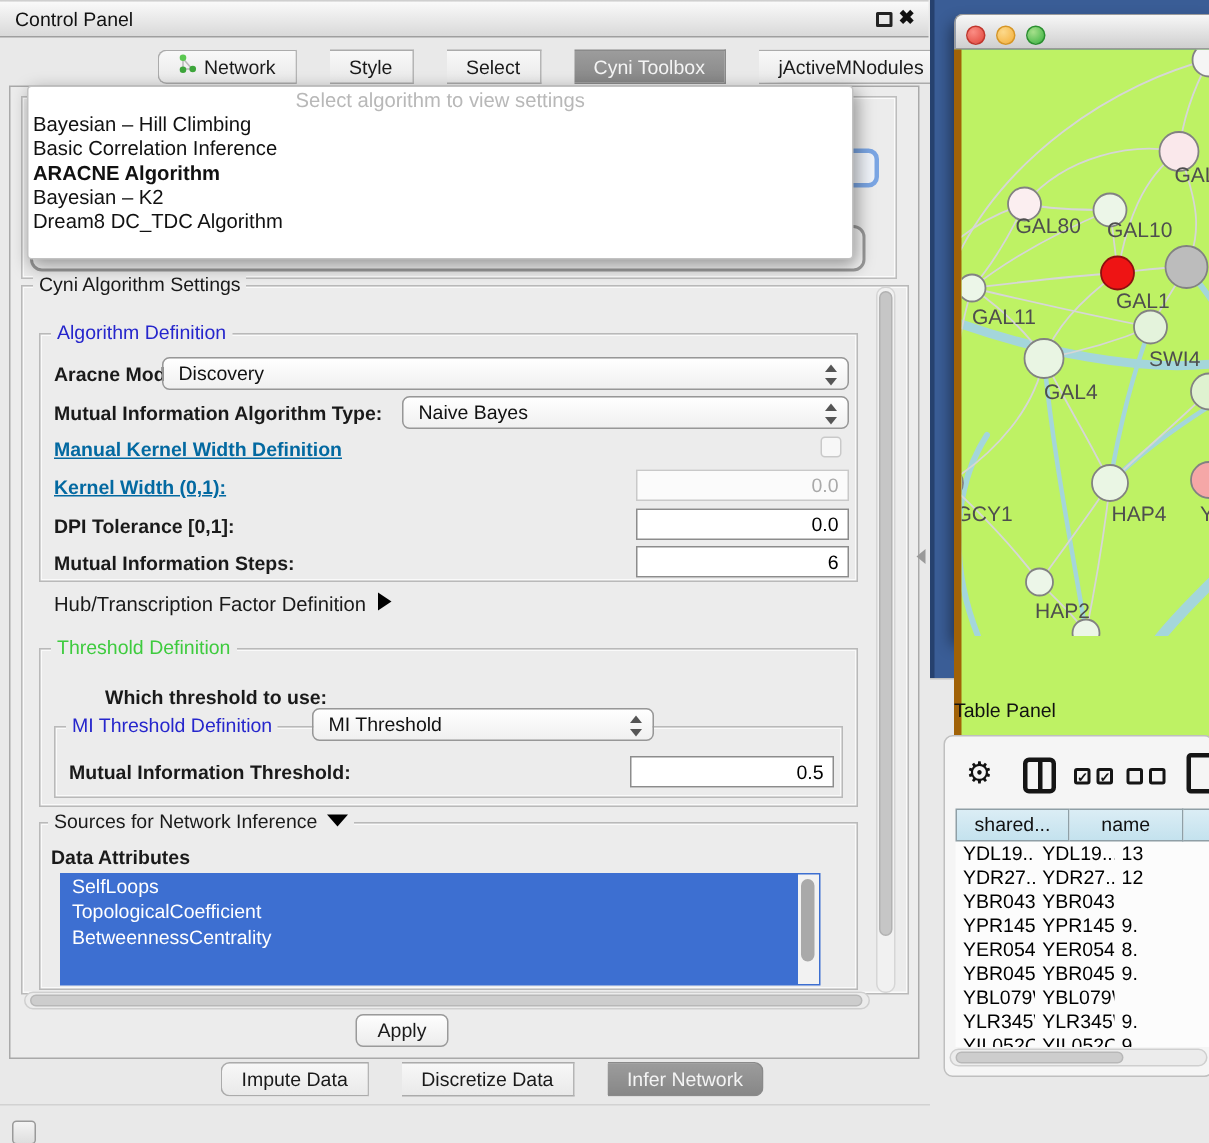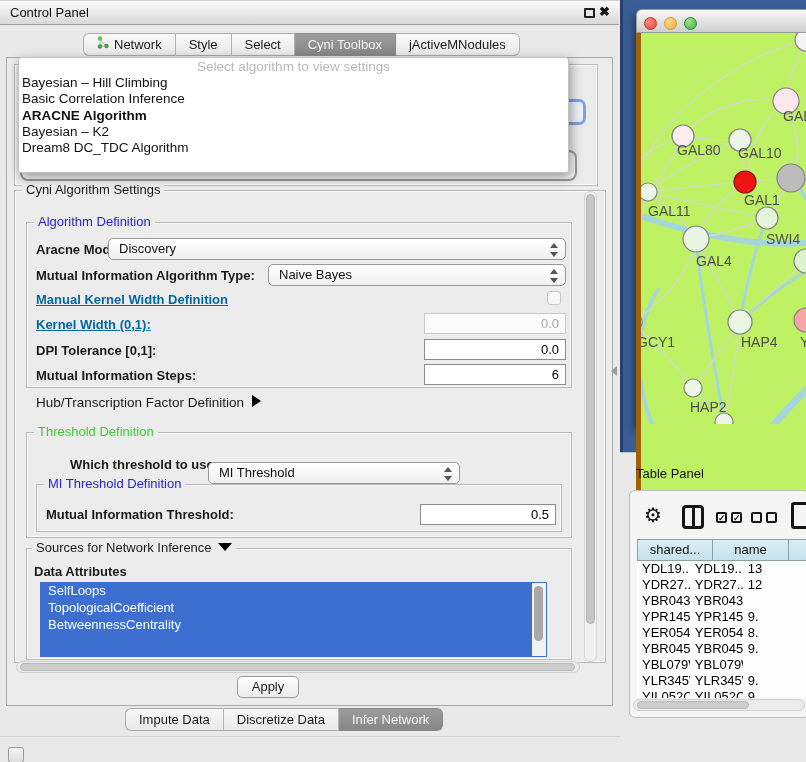--- a/index.html
+++ b/index.html
@@ -10,21 +10,21 @@
   
   .cp-titlebar { left:0; top:6; width:619px; height:25px;
     background:linear-gradient(#fafafa,#d9d9d9); border-top:1px solid #cfcfcf; border-bottom:1px solid #9f9f9f; }
   .cp-title { position:absolute; left:10px; top:0; line-height:24px; color:#111; }
   .float-btn { position:absolute; left:584px; top:7px; width:11px; height:10px; border:2px solid #222; border-radius:1px; }
   .close-btn { position:absolute; left:599px; top:3px; font-weight:bold; font-size:13px; color:#111; }
 
   .tabbar { display:flex; height:23px; }
   .tab { padding:0 13px; line-height:21px; background:linear-gradient(#f8f8f8,#e9e9e9);
     border-top:1px solid #ababab; border-bottom:1px solid #ababab; border-right:1px solid #b5b5b5;
-    display:flex; align-items:center; gap:5px; color:#1a1a1a; white-space:nowrap; }
+    display:flex; align-items:center; gap:5px; color:#1a1a1a; white-space:nowrap;margin-left:22px; }
   .tab:first-child { border-left:1px solid #ababab; border-radius:6px 0 0 6px; }
   .tab:last-child { border-radius:0 6px 6px 0; }
   .tab.selected { background:linear-gradient(#9c9c9c,#878787); color:#f4f4f4; border-color:#8a8a8a; }
 
   .content-panel { left:6px; top:57px; width:607px; height:649px; background:#ececec; border:1px solid #a9a9a9; }
 
   
   .frag-box { left:14px; top:64px; width:584px; height:122px; border:1px solid #bdbdbd; box-shadow:inset 0 0 0 1px rgba(255,255,255,.8); z-index:2; }
   .frag-combo { left:398px; top:99px; width:188px; height:26px; border:3px solid #7aa5e3; border-radius:7px; background:#eef2f8; z-index:3; }
   .frag-field { left:20px; top:150px; width:557px; height:31px; border:2px solid #9a9a9a; border-radius:8px; background:#f7f7f7; z-index:3; }
@@ -196,21 +196,21 @@
 <div class="field" style="left:424px; top:364px; width:142px;">6</div>
 
 <span class="lbl" style="left:36px; top:395px; font-size:13.5px;">
   <span>Hub/Transcription Factor Definition</span><span class="tri-right"></span>
 </span>
 
 <div class="abs groupbox" style="left:26px; top:432px; width:546px; height:106px;"></div>
 <span class="legend green" style="left:34px; top:425px;">Threshold Definition</span>
 
 <span class="lbl bold" style="left:70px; top:457px;">Which threshold to use:</span>
-<div class="combo" style="left:208px; top:462px; width:252px;">
+<div class="combo" style="left:208px; top:472px; width:228px;">
   <span>MI Threshold</span>
   <span class="stepper"></span>
 </div>
 
 <div class="abs groupbox" style="left:36px; top:484px; width:526px; height:48px;"></div>
 <span class="legend blue" style="left:44px; top:477px;">MI Threshold Definition</span>
 
 <span class="lbl bold" style="left:46px; top:507px;">Mutual Information Threshold:</span>
 <div class="field" style="left:420px; top:504px; width:136px;">0.5</div>
 

